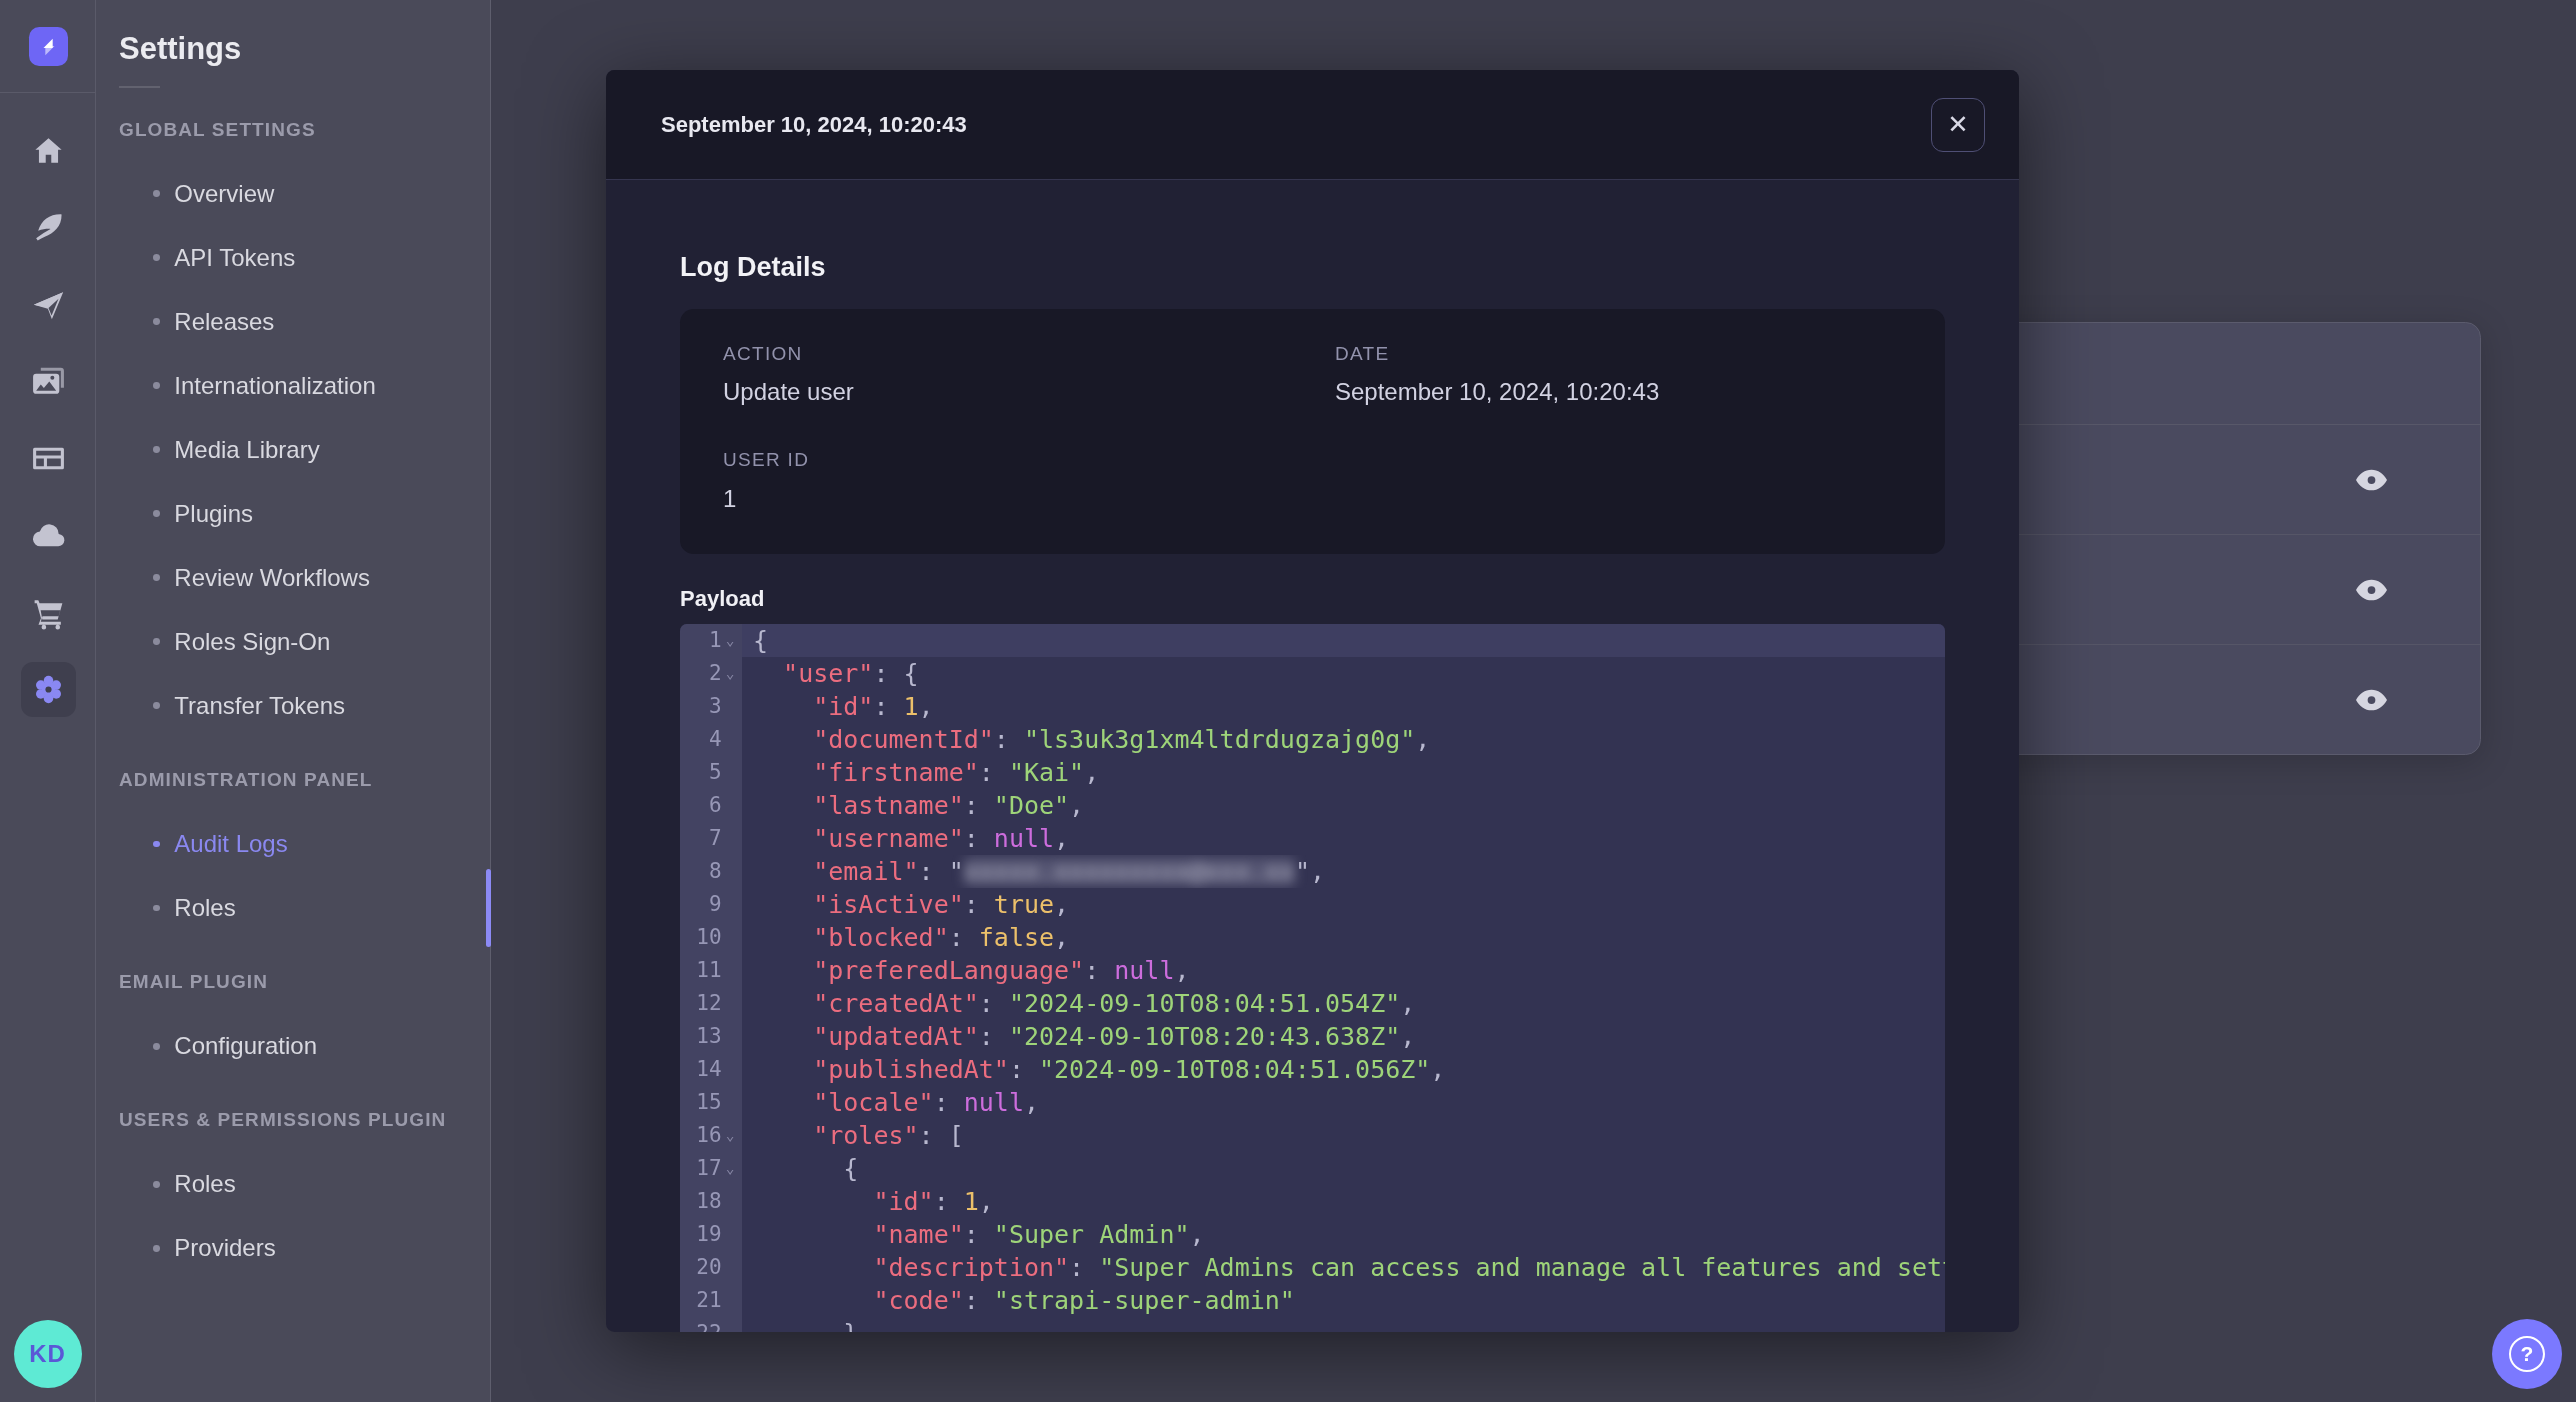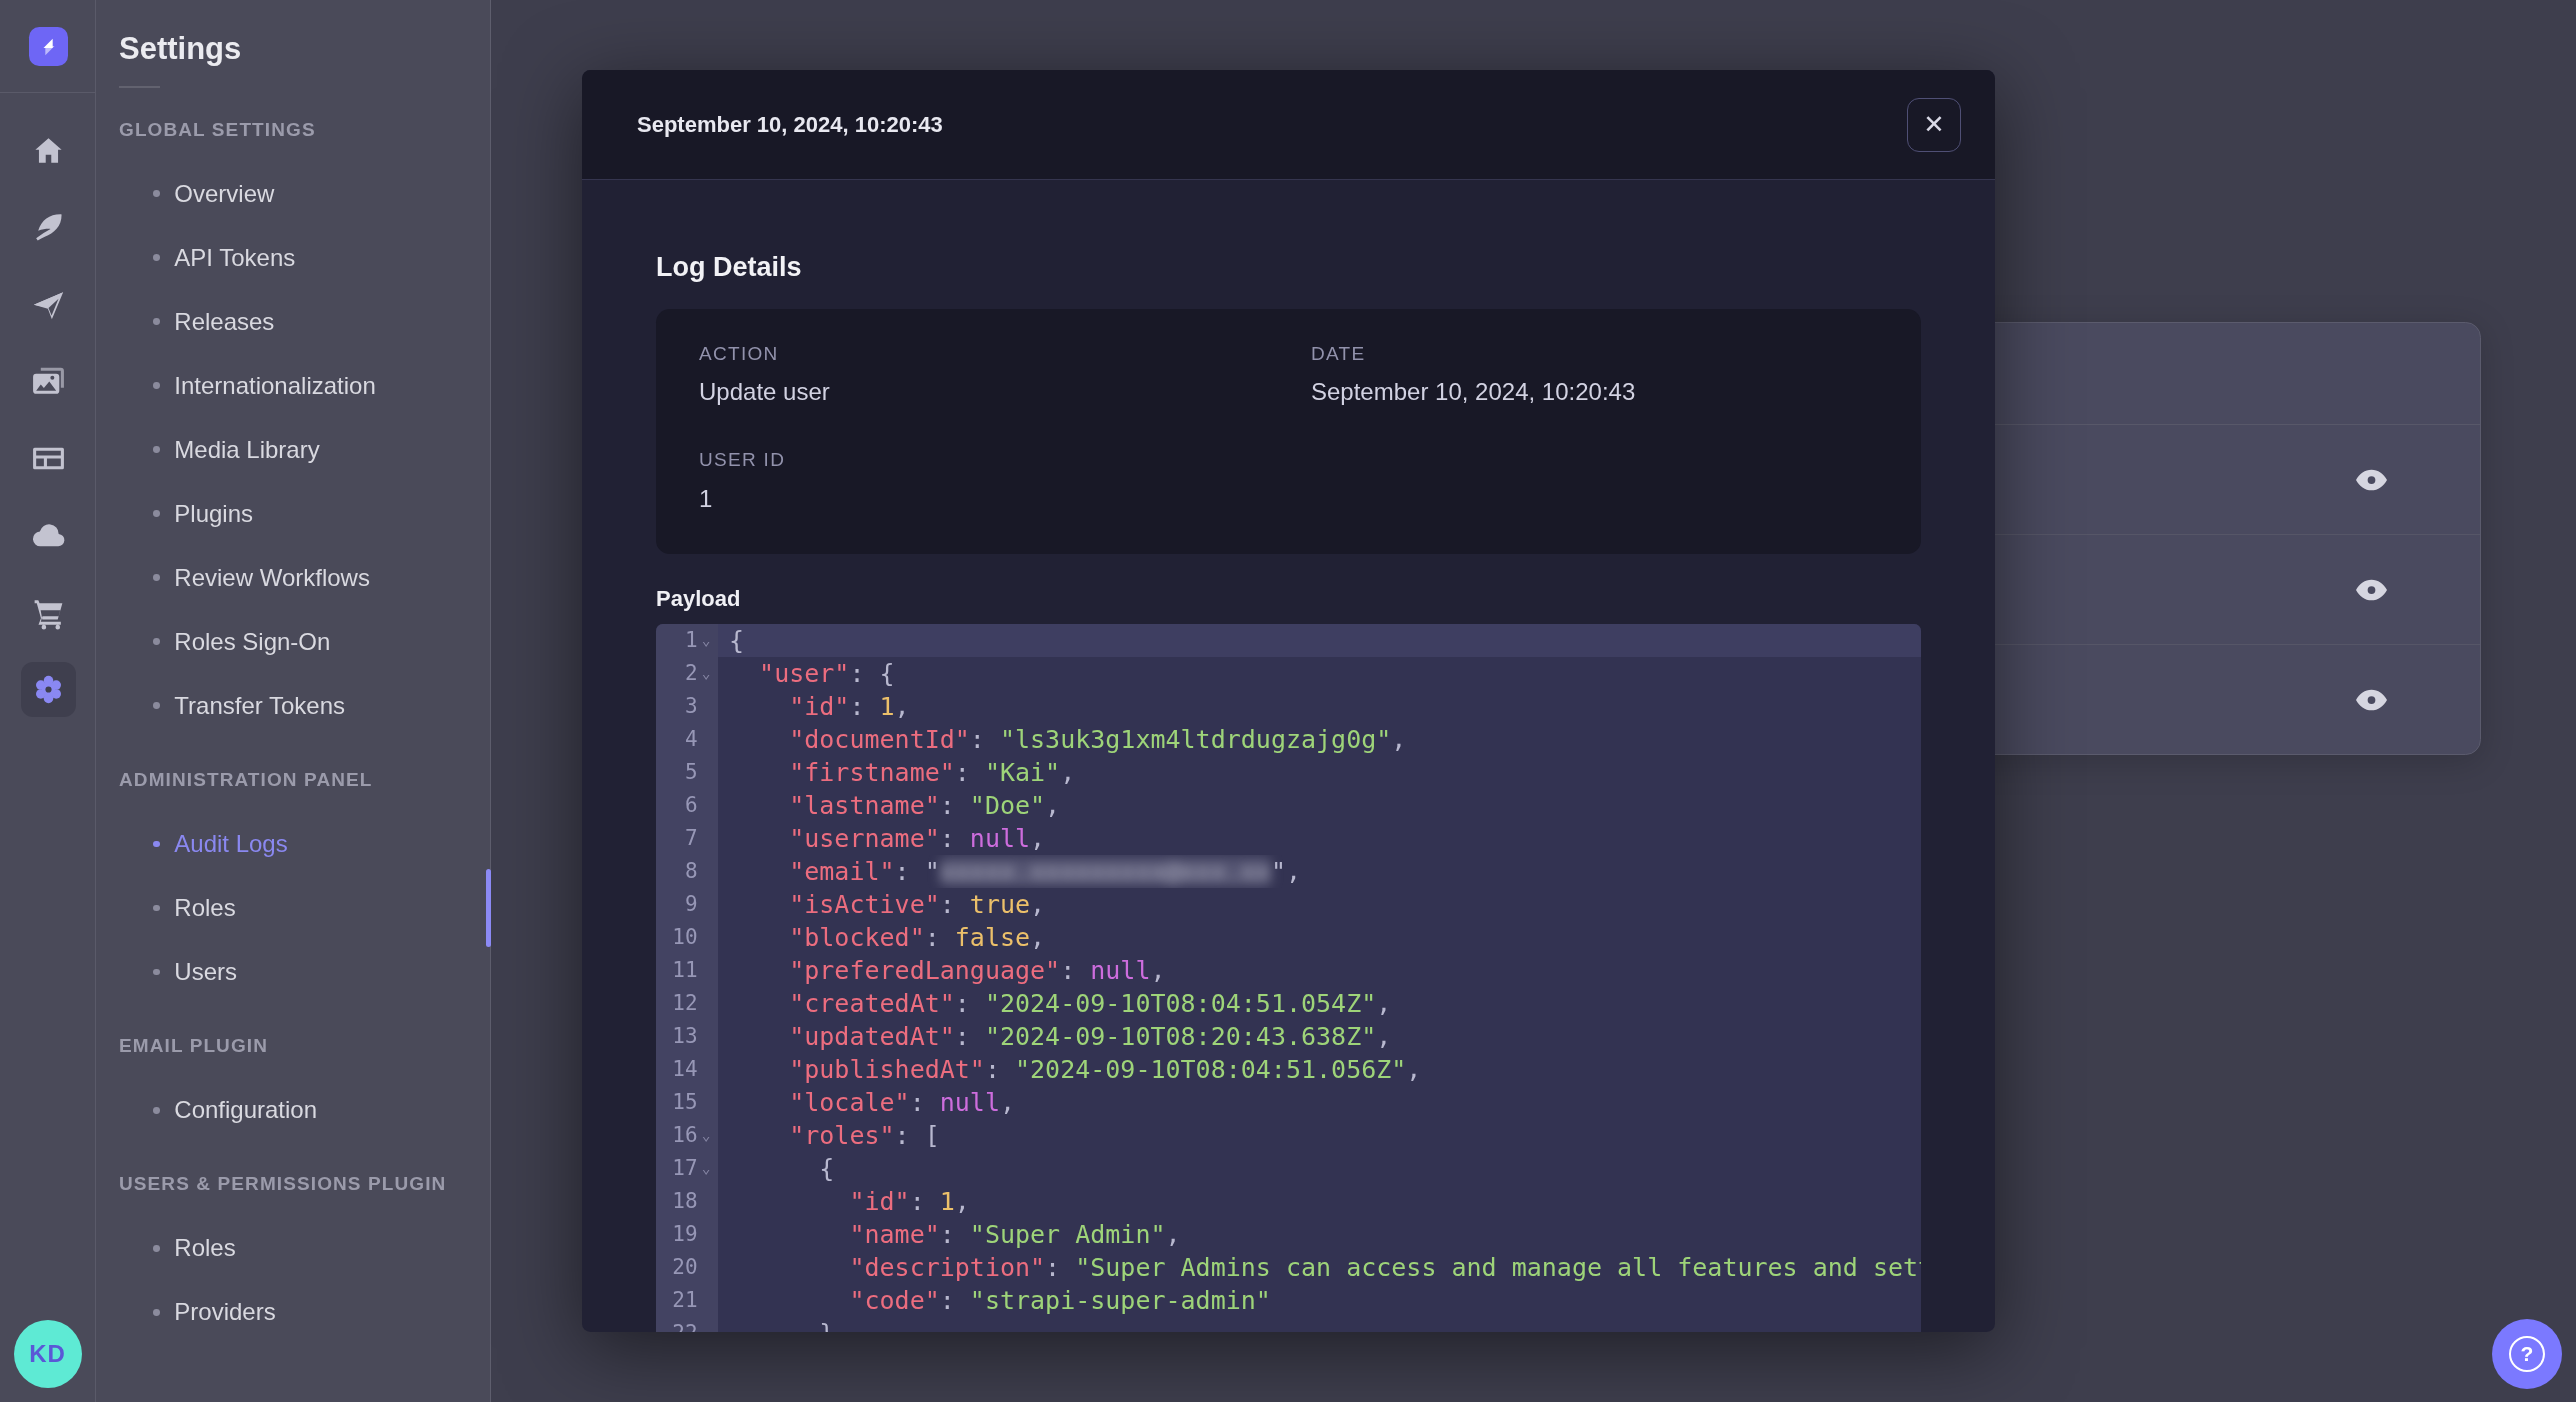--- a/index.html
+++ b/index.html
@@ -44,21 +44,21 @@
         background:#4a4a5f;border:0.9px solid #5b5b6d;border-radius:15.3px;
         box-shadow:0 6.8px 34px rgba(0,0,0,.18);}
   .bg-card .card-head{height:102px;border-bottom:0.9px solid #585869;}
   .bg-row{height:110px;display:flex;align-items:center;justify-content:flex-end;
         padding-right:83px;border-bottom:0.9px solid #565667;}
   .bg-row:last-child{border-bottom:none;}
   .eye-btn{width:51px;height:51px;display:flex;align-items:center;justify-content:center;color:#d6d6e0;}
   .eye-btn svg{width:31px;height:22px;fill:currentColor;}
 
   
-  .modal{position:absolute;left:582px;top:70px;width:1413px;height:1262px;
+  .modal{position:absolute;left:606px;top:70px;width:1413px;height:1262px;
         background:#212134;border-radius:8.5px;overflow:hidden;z-index:10;
         box-shadow:0 17px 77px rgba(0,0,0,.5);}
   .modal-head{height:110px;background:#181826;border-bottom:0.9px solid #35354f;
         display:flex;align-items:center;padding:0 34px 0 55px;}
   .modal-date{font-size:22px;font-weight:600;color:#e8e8f0;flex:1;}
   .close-btn{width:54px;height:54px;border:1.7px solid #4f4f75;border-radius:12px;
         background:transparent;color:#d9d9e6;font-size:25.6px;line-height:1;
         display:flex;align-items:center;justify-content:center;cursor:pointer;}
   .modal-body{padding:72px 74px 0;}
   .modal-title{margin:0;font-size:27px;font-weight:600;color:#f2f2f6;}
@@ -207,24 +207,20 @@
         <div class="section">
           <div class="sec-header">ADMINISTRATION PANEL</div>
           <div class="item active">
             <div class="bullet"></div>
             <div class="item-label" style="display: inline;">Audit Logs</div>
           </div>
           <div class="item">
             <div class="bullet"></div>
             <div class="item-label" style="display: inline;">Roles</div>
           </div>
-          <div class="item">
-            <div class="bullet"></div>
-            <div class="item-label" style="display: inline;">Users</div>
-          </div>
         </div>
         <div class="section">
           <div class="sec-header">EMAIL PLUGIN</div>
           <div class="item">
             <div class="bullet"></div>
             <div class="item-label" style="display: inline;">Configuration</div>
           </div>
         </div>
         <div class="section">
           <div class="sec-header">USERS &amp; PERMISSIONS PLUGIN</div>

